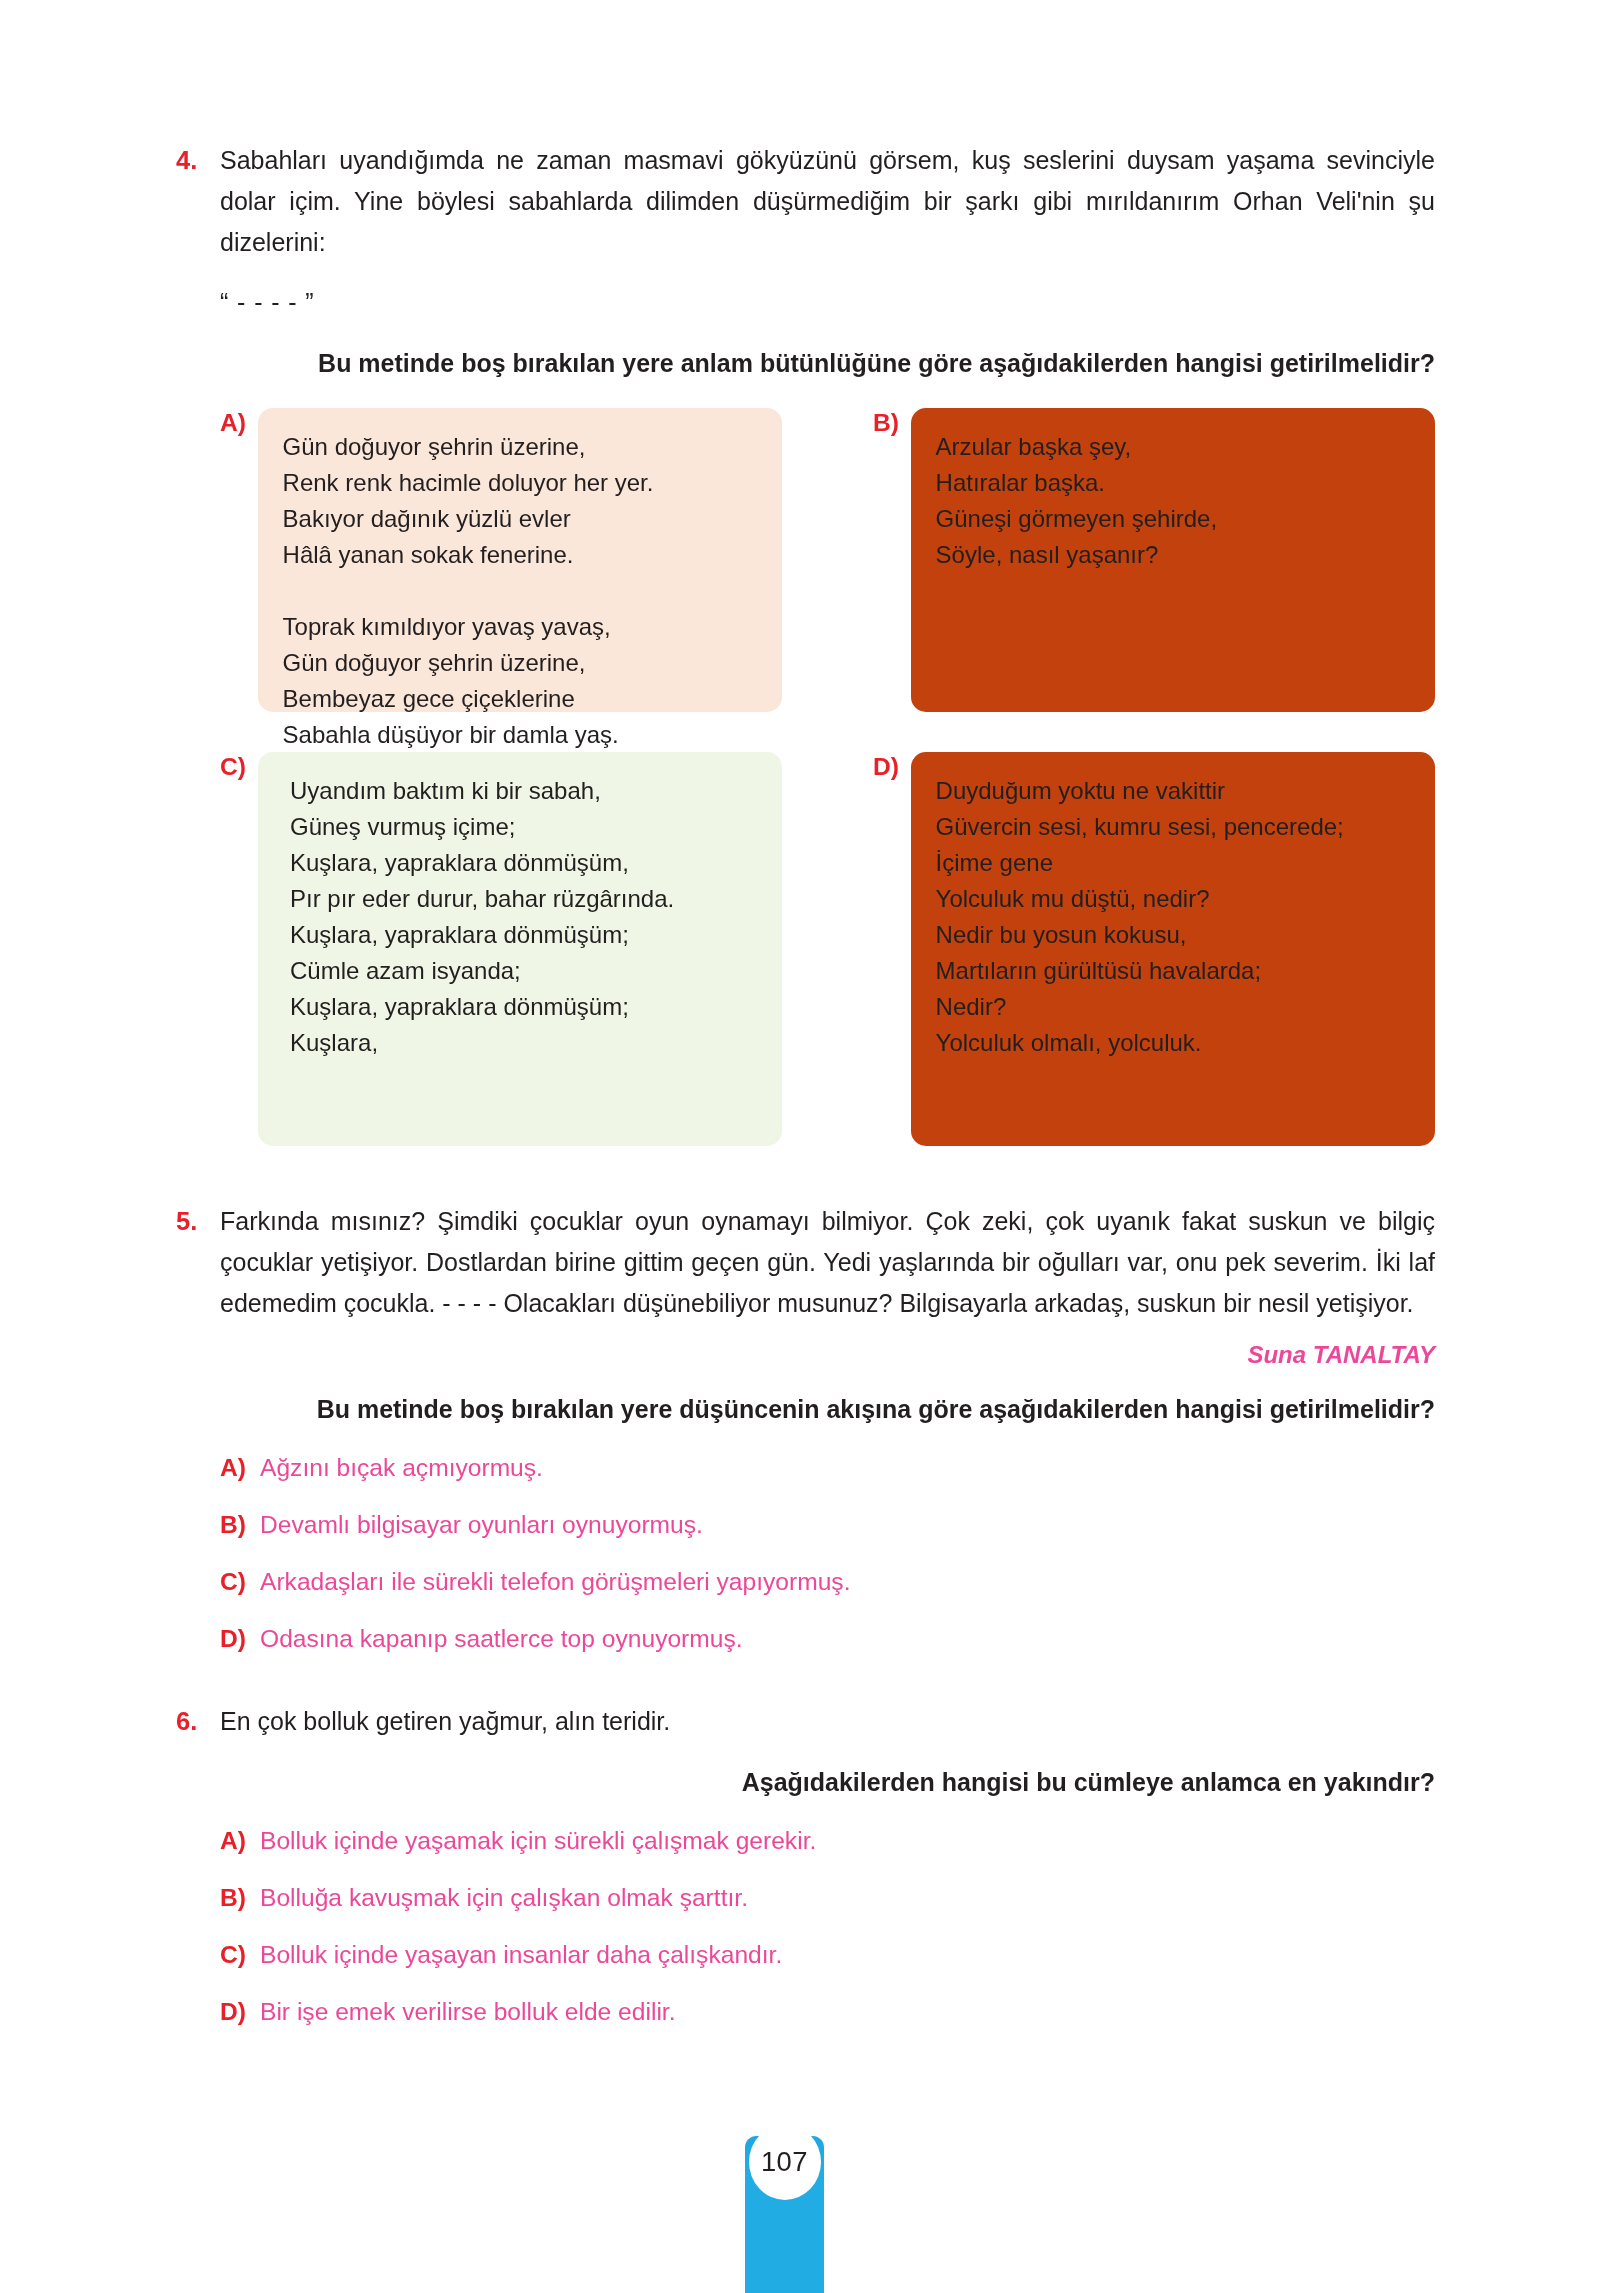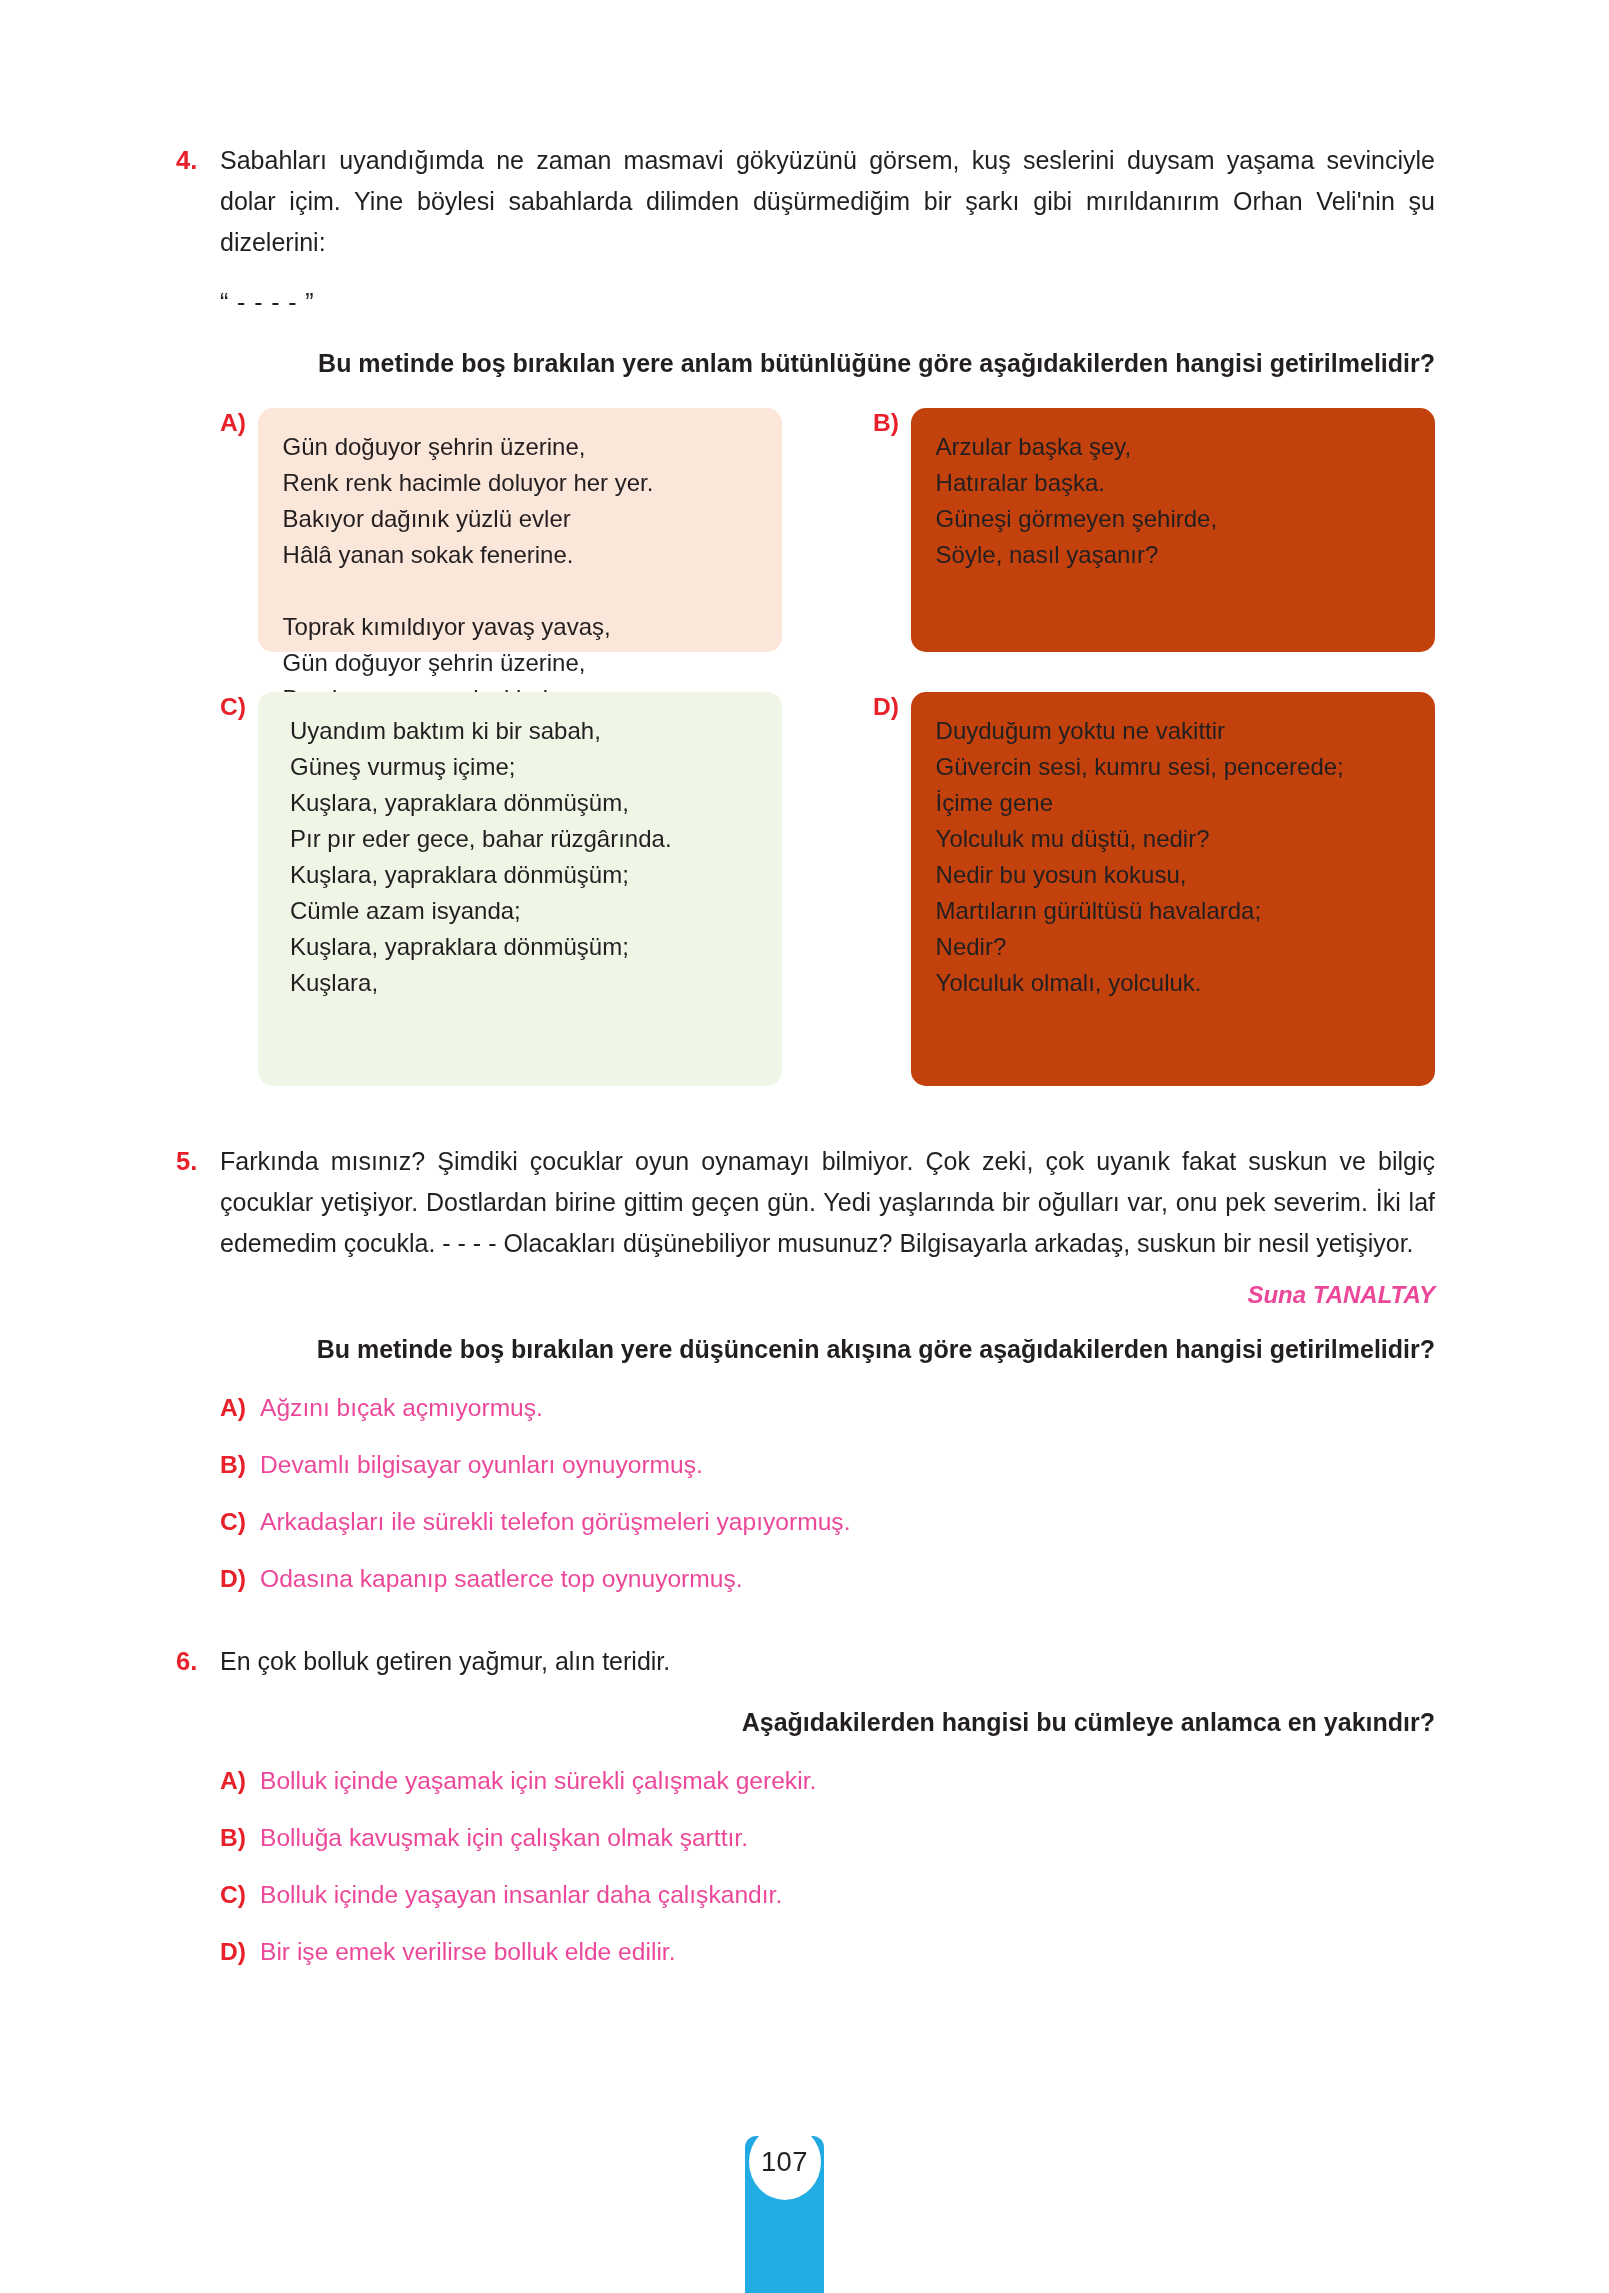--- a/index.html
+++ b/index.html
@@ -122,21 +122,21 @@
     color: #231f20;
     white-space: pre-wrap;
   }
   .optbox .line.blank { height: 36px; }
 
   .box-a { background: #fbe7da; }
   .box-b { background: #c2410c; }
   .box-c { background: #eff6e6; padding-left: 32px; }
   .box-d { background: #c2410c; }
 
-  .h-a, .h-b { height: 244px; }
+  .h-a, .h-b { height: 304px; }
   .h-c, .h-d { height: 394px; }
 
   
   .choices { margin-top: 5.7px; }
   .choice {
     display: flex;
     align-items: flex-start;
     margin-top: 21px;
     font-size: 24.6px;
     line-height: 36px;
@@ -226,21 +226,21 @@
           </div>
 
           <div class="optrow">
 
             <div class="optcell">
               <div class="optletter">C)</div>
               <div class="optbox box-c h-c">
                 <div class="line">Uyandım baktım ki bir sabah,</div>
                 <div class="line">Güneş vurmuş içime;</div>
                 <div class="line">Kuşlara, yapraklara dönmüşüm,</div>
-                <div class="line">Pır pır eder gece, bahar rüzgârında.</div>
+                <div class="line">Pır pır eder durur, bahar rüzgârında.</div>
                 <div class="line">Kuşlara, yapraklara dönmüşüm;</div>
                 <div class="line">Cümle azam isyanda;</div>
                 <div class="line">Kuşlara, yapraklara dönmüşüm;</div>
                 <div class="line">Kuşlara,</div>
               </div>
             </div>
 
             <div class="optcell">
               <div class="optletter">D)</div>
               <div class="optbox box-d h-d">

